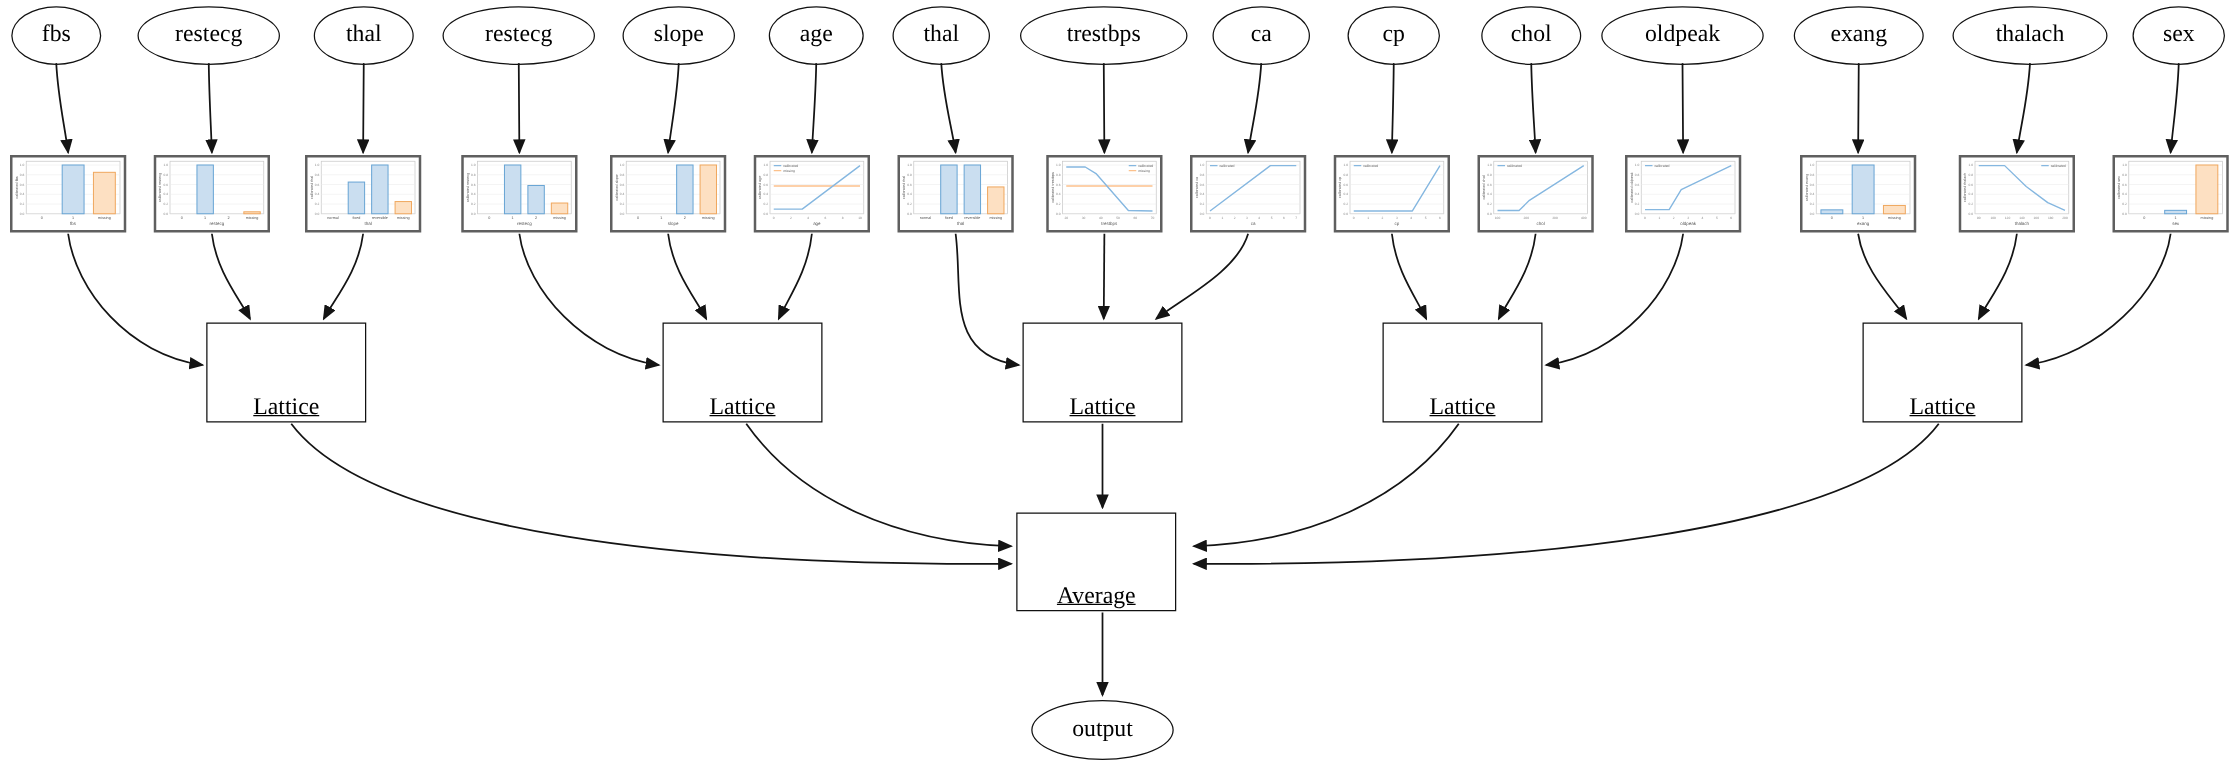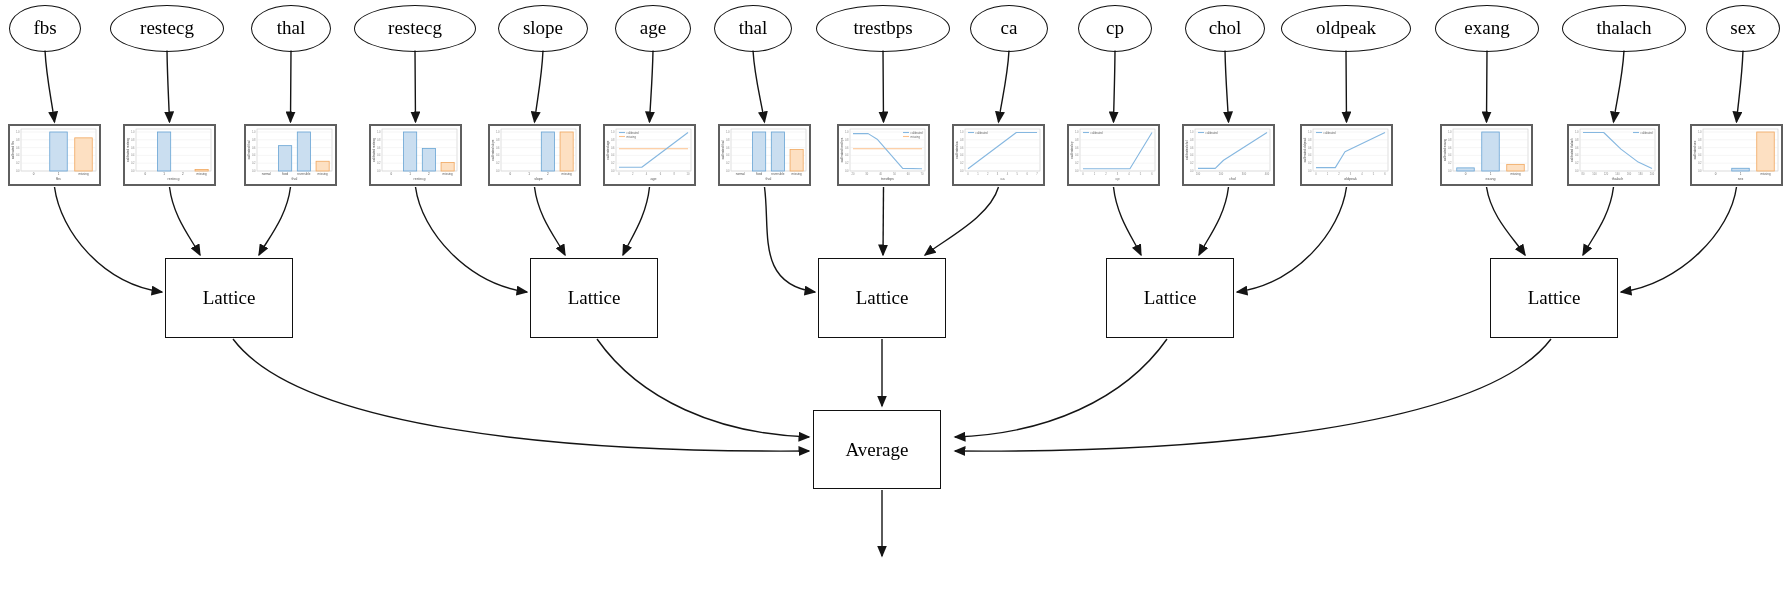--- a/index.html
+++ b/index.html
@@ -2,22 +2,22 @@
 <html><head>
 <meta charset="utf-8">
 <style>
   html,body{margin:0;padding:0;background:#ffffff;}
   #canvas{position:relative;width:1788px;height:615px;background:#ffffff;overflow:hidden;
           font-family:"Liberation Serif", serif;}
   .node-ellipse{position:absolute;border:1.4px solid #111;border-radius:50%;background:#fff;
           display:flex;align-items:center;justify-content:center;font-size:19px;color:#000;
           box-sizing:border-box;z-index:2;}
   .node-box{position:absolute;border:1.4px solid #111;background:#fff;display:flex;
-          align-items:center;justify-content:center;font-size:19px;color:#000;
-          box-sizing:border-box;z-index:2;}
+          align-items:flex-end;justify-content:center;font-size:19px;color:#000;
+          box-sizing:border-box;z-index:2;text-decoration:underline;}
   .plot-node{position:absolute;background:#fff;border:2px solid #5f5f5f;box-sizing:border-box;z-index:2;}
   #edge-layer{position:absolute;left:0;top:0;z-index:3;pointer-events:none;}
 </style>
 </head>
 <body>
 
 <div id="canvas">
   <svg id="edge-layer" width="1788" height="615">
     <defs>
       <marker id="arr" markerUnits="userSpaceOnUse" markerWidth="12" markerHeight="10" refX="10.5" refY="5" orient="auto">
@@ -501,13 +501,16 @@
       <span>Lattice</span>
     </div>
   <div class="node-box" id="lat4" style="left:1490px;top:258px;width:128px;height:80px">
       <span>Lattice</span>
     </div>
 
   <div class="node-box" id="avg" style="left:813px;top:410px;width:128px;height:79px">
       <span>Average</span>
     </div>
 
+  <div class="node-ellipse" id="outnode" style="left:825px;top:560px;width:114px;height:48px">
+      <span>output</span>
+    </div>
 </div>
 
 </body></html>

